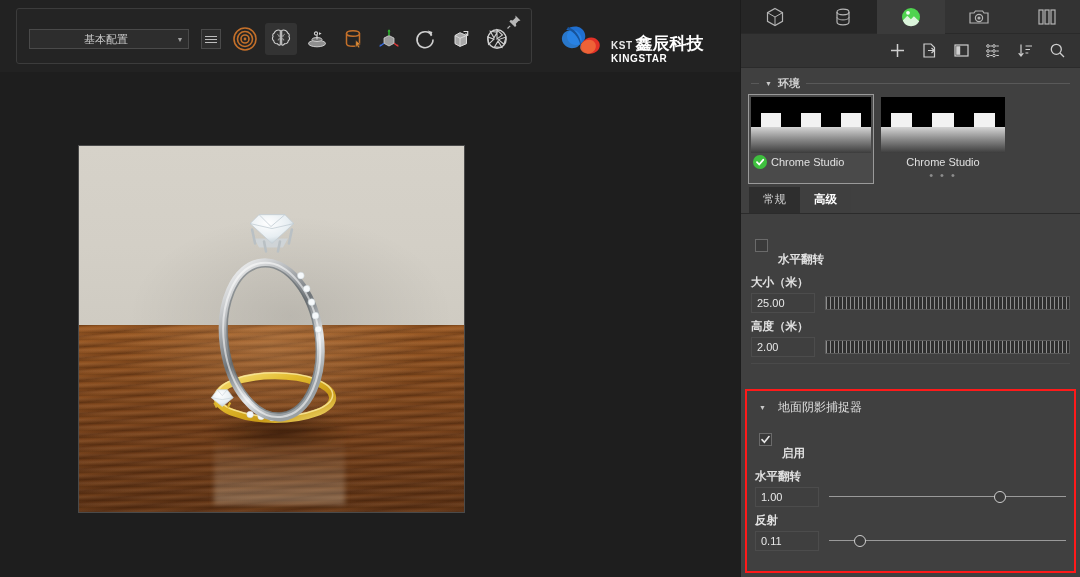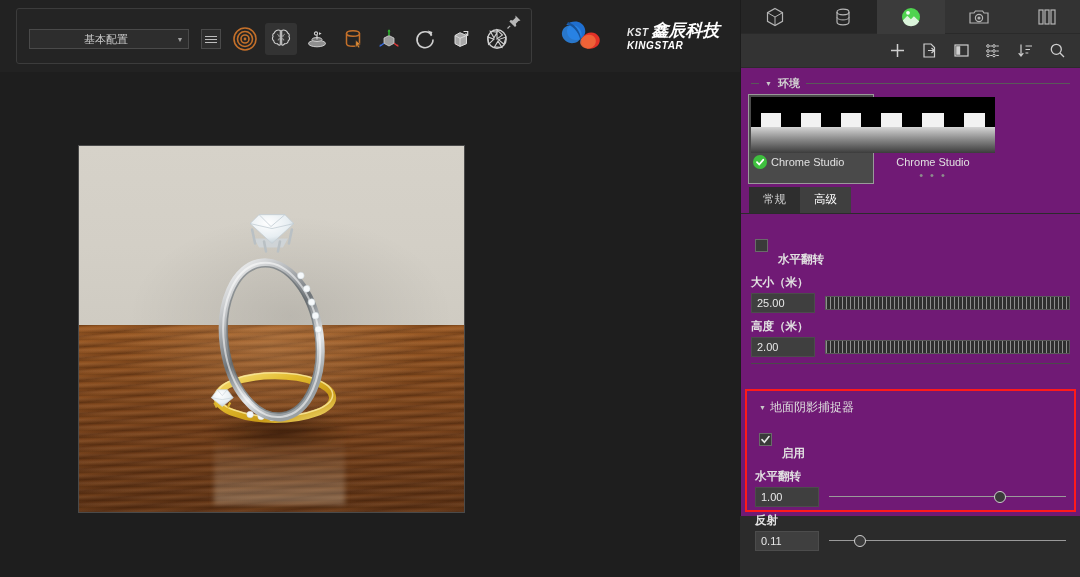--- a/index.html
+++ b/index.html
@@ -44,21 +44,21 @@
 
   .tb-icons { position: absolute; left: 212px; top: 14px; display: flex; gap: 4px; align-items: center; }
   .tb-icon {
     width: 32px; height: 32px; display: flex; align-items: center; justify-content: center;
     border-radius: 3px;
   }
   .tb-icon.active { background: #333333; }
   .pin-icon { position: absolute; right: 8px; top: 4px; width: 18px; height: 18px; }
 
   
-  .logo { position: absolute; left: 560px; top: 8px; width: 170px; height: 56px; display: flex; align-items: center; gap: 21px; font-style: italic; }
+  .logo { position: absolute; left: 560px; top: 8px; width: 170px; height: 56px; display: flex; align-items: flex-end; gap: 5px; }
   .logo-mark { width: 46px; height: 46px; flex: 0 0 46px; }
   .logo-text { display: flex; flex-direction: column; justify-content: center; line-height: 1; }
   .logo-row1 { display: flex; align-items: baseline; gap: 3px; }
   .logo-kst {
     color: #e9e9e9; font-size: 10px; font-weight: bold; letter-spacing: .5px;
     font-family: "Liberation Sans", sans-serif;
   }
   .logo-cn { color: #ffffff; font-size: 17px; font-weight: bold; letter-spacing: 0px; font-family: "DejaVu Sans", sans-serif; }
   .logo-row2 { color: #ffffff; font-size: 10px; font-weight: bold; letter-spacing: .6px; margin-top: 2px; }
 
@@ -100,22 +100,22 @@
   }
   .ring-reflect {
     position:absolute; left: 35%; top: 76%; width: 34%; height: 22%;
     background: linear-gradient(to bottom, rgba(230,220,200,.30), rgba(230,220,200,0) 85%);
     filter: blur(2.5px); transform: scaleY(-1);
   }
   .svg-rings { position: absolute; left: 0; top: 0; width: 100%; height: 100%; }
 
   
   .right-panel {
-    position: absolute; left: 740px; top: 0; width: 340px; height: 516px;
-    background: #701a75; border-left: 1px solid #1c1c1c;
+    position: absolute; left: 740px; top: 0; width: 340px; height: 577px;
+    background: #404040; border-left: 1px solid #1c1c1c;
   }
   .tabs-row {
     position: relative; height: 34px; width: 340px;
     background: #333333;
     display: flex; align-items: stretch;
   }
   .tab {
     flex: 1 1 0; display: flex; align-items: center; justify-content: center;
     border-bottom: 1px solid #2a2a2a;
   }
@@ -131,21 +131,21 @@
 
   .section-head {
     display: flex; align-items: center; gap: 6px; padding: 8px 10px 4px 10px;
     color: #d2d2d2; font-size: 11px;
   }
   .sh-dash { width: 8px; height: 1px; background: #595959; }
   .sh-caret { font-size: 7px; color: #c8c8c8; }
   .sh-title { white-space: nowrap; font-family: "DejaVu Sans", sans-serif; font-weight: bold; font-size: 11px; }
   .sh-line { flex: 1; height: 1px; background: #595959; }
 
-  .env-list { display: flex; padding: 2px 22px 0 10px; position: relative; }
+  .env-list { display: flex; gap: 10px; padding: 2px 22px 0 10px; position: relative; }
   .env-card { width: 124px; }
   .env-card.selected { outline: 1px solid #9a9a9a; background: #4a4a4a; padding: 2px; margin: -2px; }
   .env-thumb { width: 100%; height: 56px; position: relative; background: #000; overflow: hidden; }
   .env-thumb .sky { position: absolute; left:0; top:0; width:100%; height:54%; background:#000; }
   .env-thumb .lights { position: absolute; left: 0; top: 28%; width: 100%; height: 26%; display: flex; justify-content: space-around; align-items: center; }
   .env-thumb .lights i { display:block; width: 17%; height: 100%; background:#f2f2f2; }
   .env-thumb .floor {
     position: absolute; left:0; top:54%; width:100%; height:46%;
     background: linear-gradient(to bottom, #d5d5d5 0%, #8d8d8d 45%, #3c3c3c 100%);
   }
@@ -158,21 +158,21 @@
     width: 14px; height: 14px; border-radius: 50%; background: #3fbf3f;
     display: flex; align-items: center; justify-content: center; flex: 0 0 14px;
   }
   .env-dots { text-align: center; color: #8d8d8d; font-size: 11px; letter-spacing: 2px; height: 10px; line-height: 8px; }
 
   .sub-tabs { display: flex; padding: 6px 0 0 8px; border-bottom: 1px solid #2b2b2b; }
   .sub-tab {
     padding: 5px 14px 6px 14px; font-size: 11.5px; color: #cfcfcf;
     background: #2e2e2e; font-family: "DejaVu Sans", sans-serif;
   }
-  .sub-tab.active { background: #3f3f3f; color: #ffffff; }
+  .sub-tab.active { background: #3f3f3f; color: #ffffff; font-weight: bold; }
 
   .props { padding: 8px 10px 0 10px; }
   .chk-row { display: flex; align-items: center; gap: 10px; padding: 2px 0 8px 4px; }
   .chk {
     width: 13px; height: 13px; background: #3a3a3a; border: 1px solid #6a6a6a;
     display: flex; align-items: center; justify-content: center; flex: 0 0 13px;
   }
   .chk.checked { background: #3a3a3a; }
   .chk-label { color: #e2e2e2; font-size: 11.5px; font-family: "DejaVu Sans", sans-serif; font-weight: bold; margin-top: 28px; }
 
@@ -197,21 +197,21 @@
     background: #3a3a3a; border: 1px solid #cfcfcf; transform: translateX(-50%);
   }
 
   .divider { height: 1px; background: #4a4a4a; margin: 6px 10px 0 10px; }
 
   .shadow-box {
     position: absolute; left: 4px; right: 4px; top: 389px; bottom: 4px;
     border: 2px solid #ff1a1a;
   }
   .sb-inner { padding: 8px 8px 0 8px; }
-  .sb-head { display:flex; align-items:center; gap:4px; color:#dedede; font-size:12px; padding-left:4px; }
+  .sb-head { display:flex; align-items:center; gap:12px; color:#dedede; font-size:12px; padding-left:4px; }
   .sb-caret { font-size: 7px; color:#c8c8c8; }
   .sb-title { font-family: "DejaVu Sans", sans-serif; font-size: 12px; }
 </style>
 </head>
 <body>
 
 <div class="app">
 
   <div class="left-area">
 

